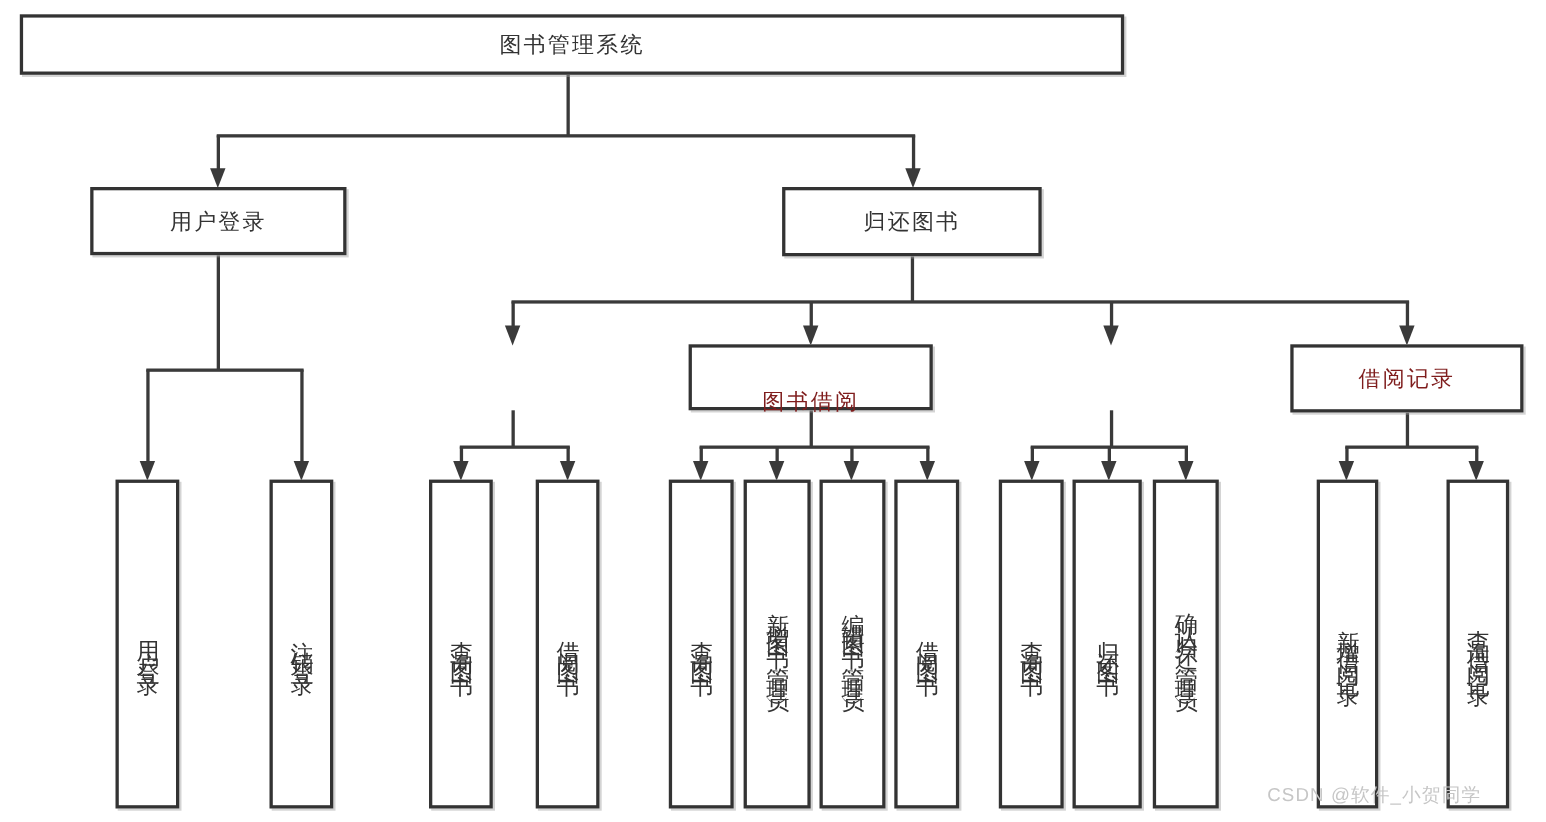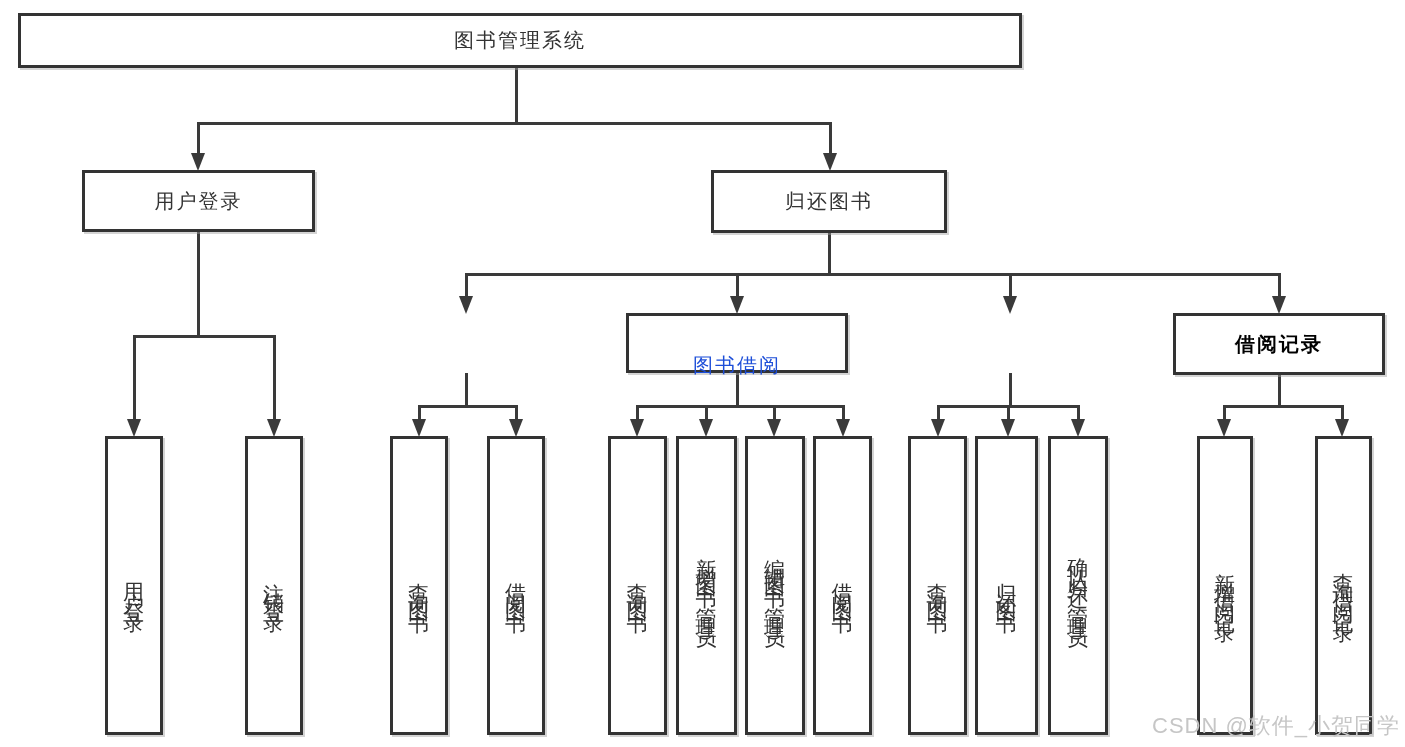--- a/index.html
+++ b/index.html
@@ -47,21 +47,21 @@
     position: absolute;
     width: 0;
     height: 0;
     border-left: 7px solid transparent;
     border-right: 7px solid transparent;
     border-top: 18px solid #3a3a3a;
     z-index: 1;
   }
   .watermark {
     position: absolute;
-    font-size: 22px;
+    font-size: 17px;
     color: #c6c6c6;
     letter-spacing: 1px;
     z-index: 6;
     white-space: nowrap;
   }
 </style>
 </head>
 <body>
 
 <div id="canvas" style="background: rgb(255, 255, 255);">
@@ -121,24 +121,24 @@
     <div class="node horizontal" style="left: 18px; top: 13px; width: 1004px; height: 55px; border-color: rgb(51, 51, 51);">
       <span class="label" style="color: rgb(51, 51, 51);">图书管理系统</span>
     </div>
     <div class="node horizontal" style="left: 82px; top: 170px; width: 233px; height: 62px; border-color: rgb(51, 51, 51);">
       <span class="label" style="color: rgb(51, 51, 51);">用户登录</span>
     </div>
     <div class="node horizontal" style="left: 711px; top: 170px; width: 236px; height: 63px; border-color: rgb(51, 51, 51);">
       <span class="label" style="color: rgb(51, 51, 51);">归还图书</span>
     </div>
     <div class="node horizontal" style="left: 626px; top: 313px; width: 222px; height: 60px; border-color: rgb(51, 51, 51);">
-      <span class="label" style="color: #1d4ed8; margin-top: 44px;">图书借阅</span>
+      <span class="label" style="color: #7f1d1d; margin-top: 44px;">图书借阅</span>
     </div>
     <div class="node horizontal" style="left: 1173px; top: 313px; width: 212px; height: 62px; border-color: rgb(51, 51, 51);">
-      <span class="label" style="color: #000000; font-weight: bold;">借阅记录</span>
+      <span class="label" style="color: #7f1d1d;">借阅记录</span>
     </div>
     <div class="node vertical" style="left: 105px; top: 436px; width: 58px; height: 299px; border-color: rgb(51, 51, 51);">
       <span class="label" style="color: rgb(51, 51, 51);">用户登录</span>
     </div>
     <div class="node vertical" style="left: 245px; top: 436px; width: 58px; height: 299px; border-color: rgb(51, 51, 51);">
       <span class="label" style="color: rgb(51, 51, 51);">注销登录</span>
     </div>
     <div class="node vertical" style="left: 390px; top: 436px; width: 58px; height: 299px; border-color: rgb(51, 51, 51);">
       <span class="label" style="color: rgb(51, 51, 51);">查询图书</span>
     </div>

